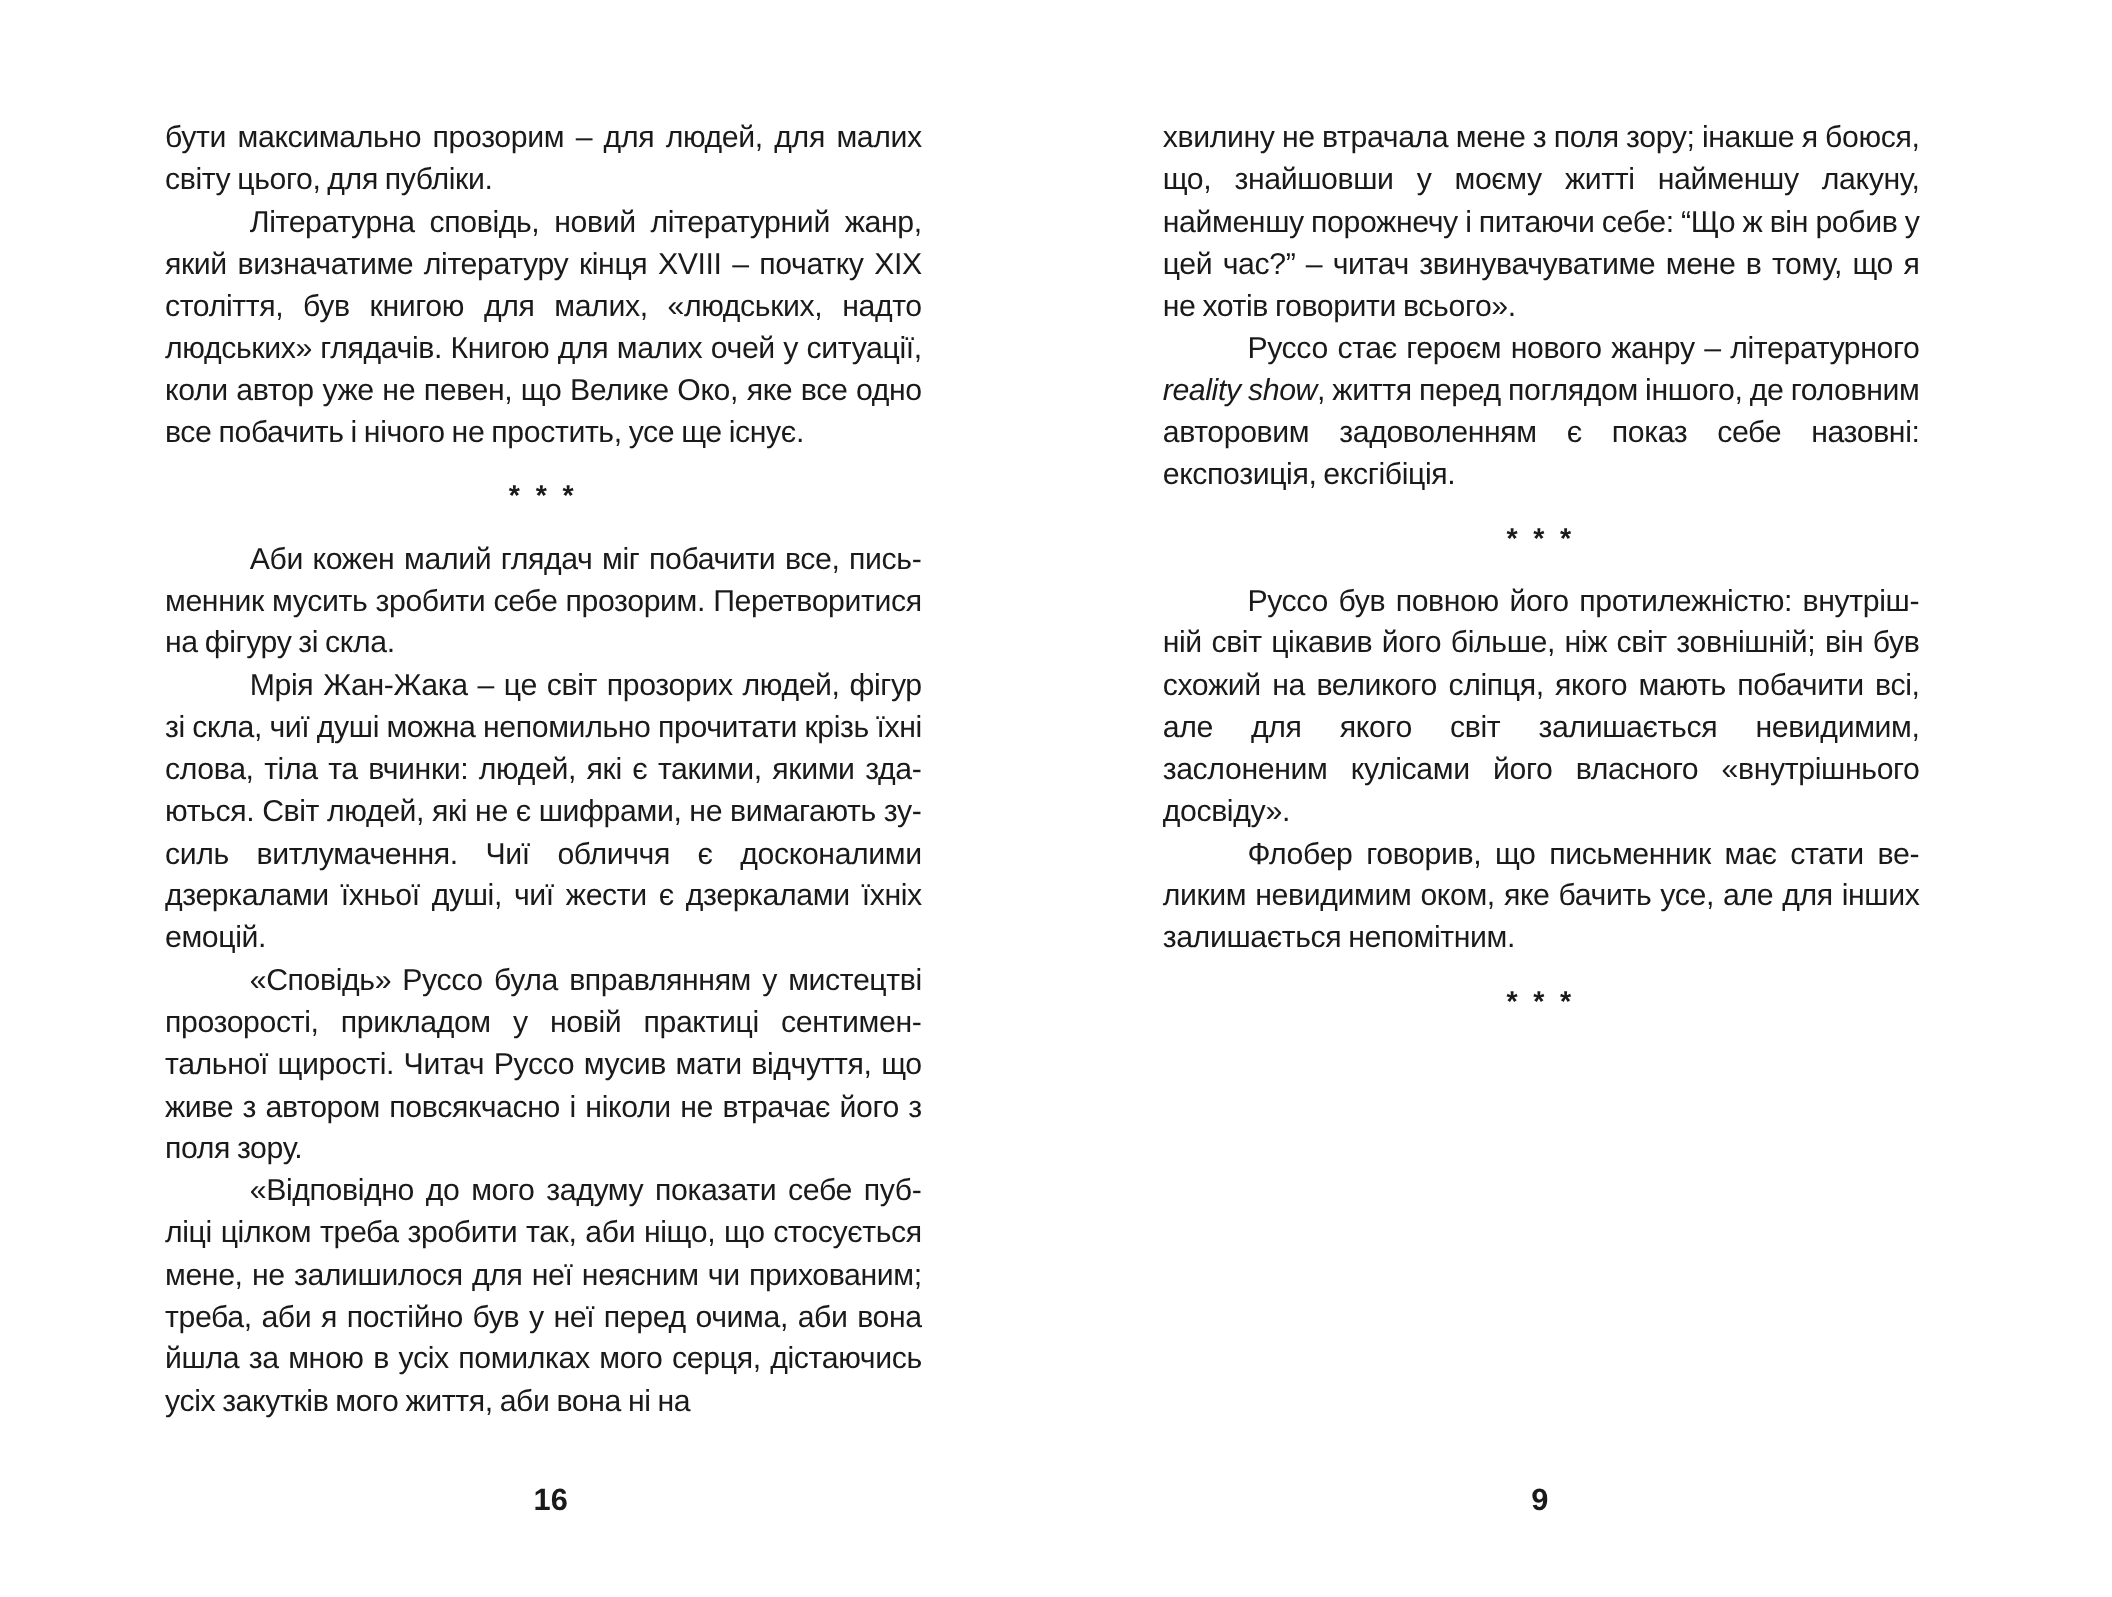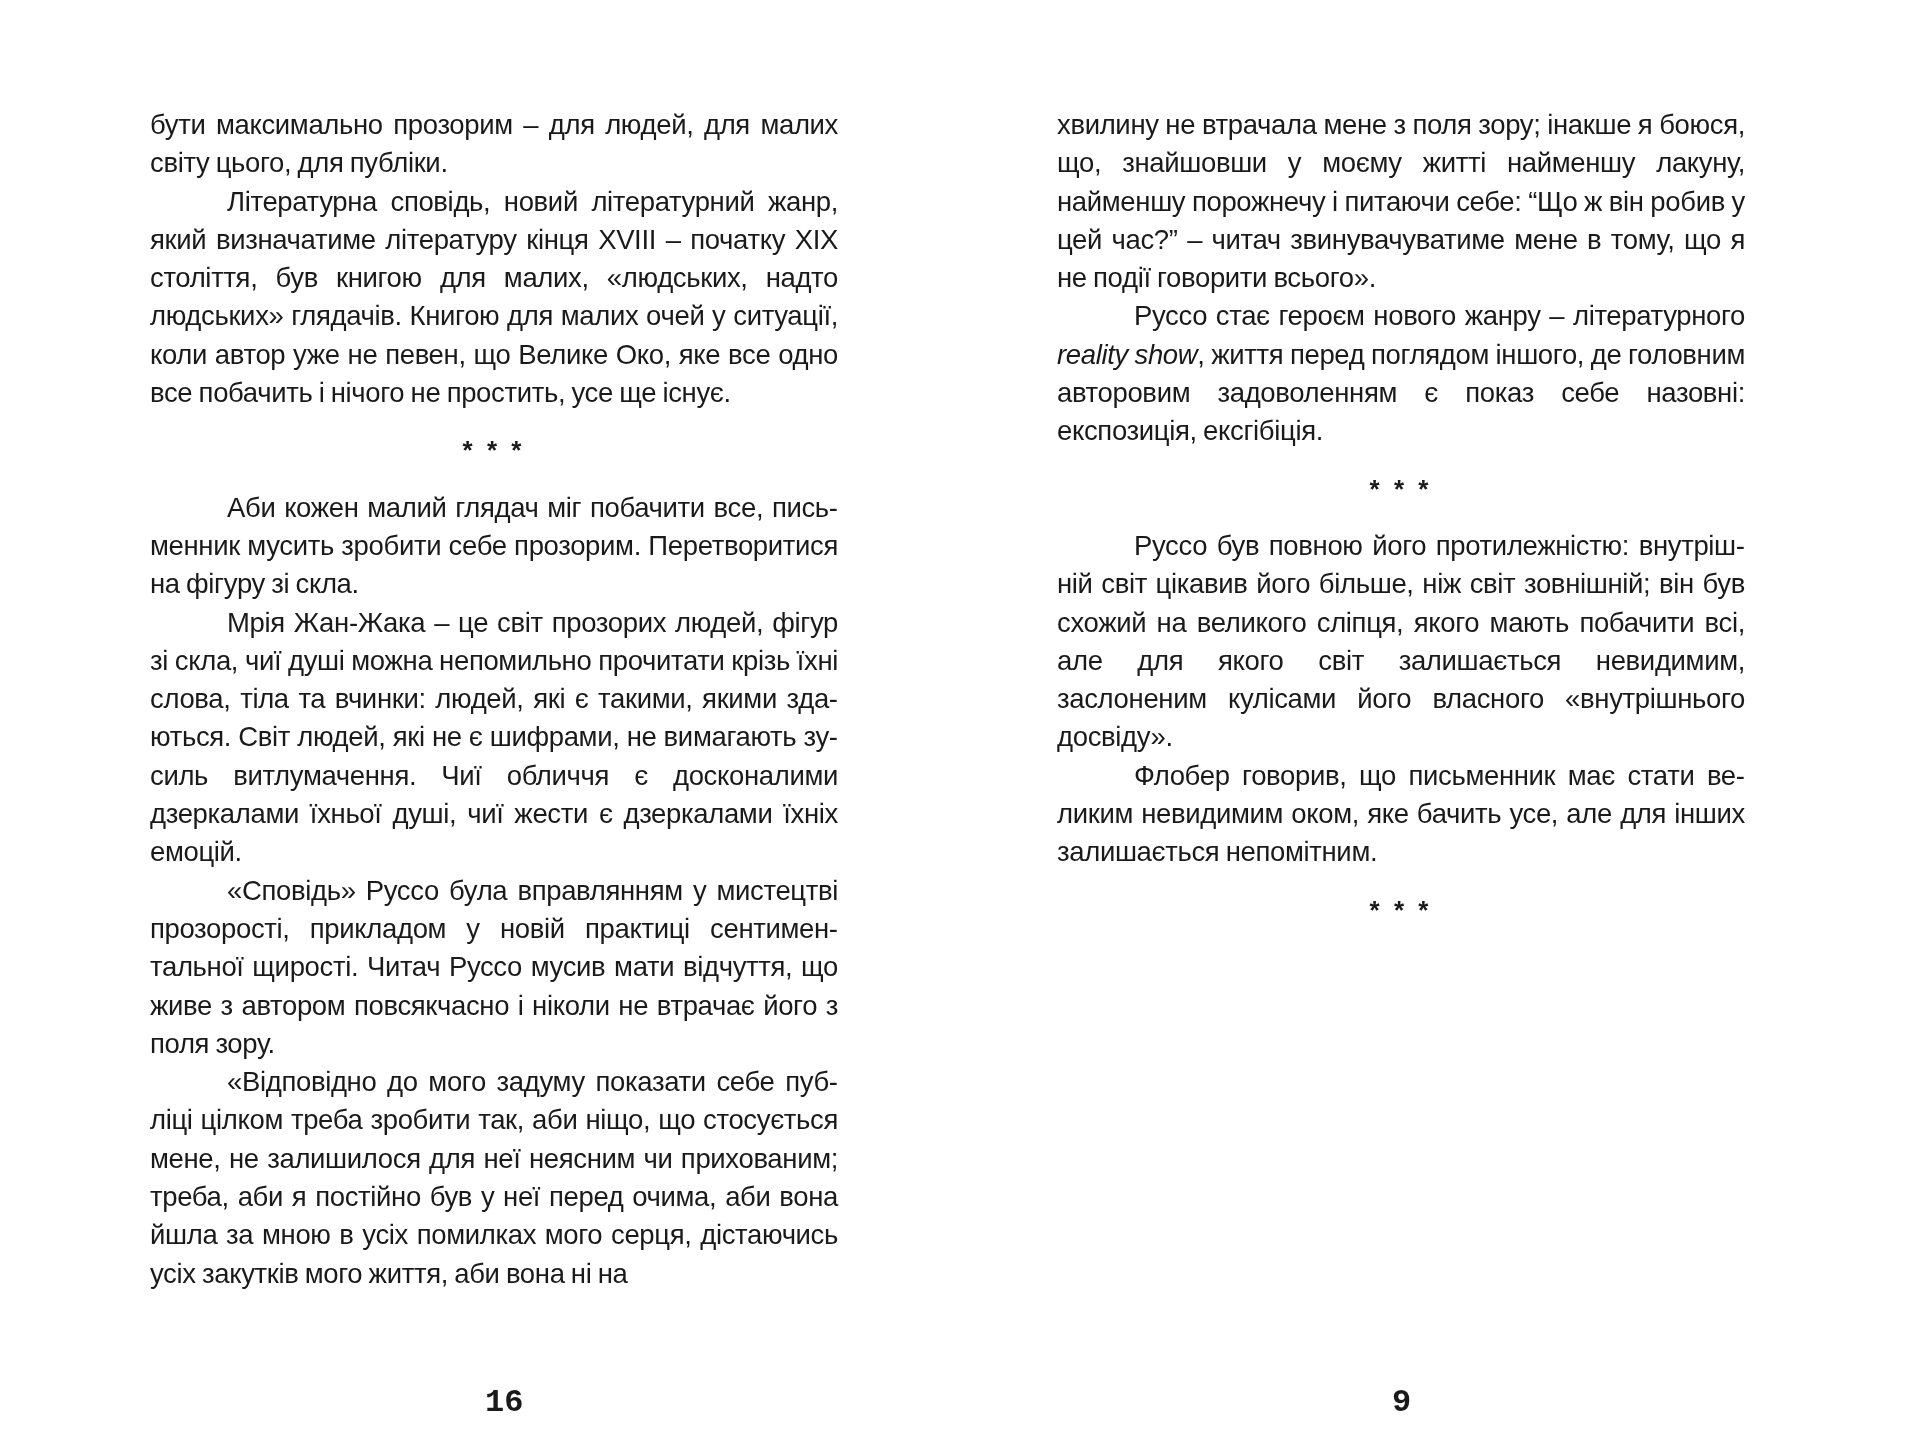--- a/index.html
+++ b/index.html
@@ -48,24 +48,23 @@
       font-size: 26px;
       line-height: 38.3px;
       letter-spacing: 4px;
       margin: 19px 0 19px 0;
       font-weight: bold;
     }
     em { font-style: italic; }
     .page-number {
       position: absolute;
       top: 1348px;
-      font-family: Liberation Mono, monospace;
+      font-family: Liberation Sans, sans-serif;
       font-weight: bold;
-      font-size: 32px;
-      margin-top: 36px;
+      font-size: 28px;
     }
     .page-number.left { left: 485px; }
     .page-number.right { left: 1392px; }
   </style>
 </head>
 <body>
 
 <div class="spread">
 
   <div class="page left">
@@ -76,21 +75,21 @@
       <p>Аби кожен малий глядач міг побачити все, пись­менник мусить зробити себе прозорим. Перетворити­ся на фігуру зі скла.</p>
       <p>Мрія Жан-Жака – це світ прозорих людей, фігур зі скла, чиї душі можна непомильно прочитати крізь їхні слова, тіла та вчинки: людей, які є такими, якими зда­ються. Світ людей, які не є шифрами, не вимагають зу­силь витлумачення. Чиї обличчя є досконалими дзерка­лами їхньої душі, чиї жести є дзеркалами їхніх емоцій.</p>
       <p>«Сповідь» Руссо була вправлянням у мистецтві прозорості, прикладом у новій практиці сентимен­тальної щирості. Читач Руссо мусив мати відчуття, що живе з автором повсякчасно і ніколи не втрачає його з поля зору.</p>
       <p>«Відповідно до мого задуму показати себе пуб­ліці цілком треба зробити так, аби ніщо, що стосуєть­ся мене, не залишилося для неї неясним чи прихо­ваним; треба, аби я постійно був у неї перед очима, аби вона йшла за мною в усіх помилках мого серця, дістаючись усіх закутків мого життя, аби вона ні на</p>
     </div>
   </div>
   <div class="page-number left">16</div>
 
   <div class="page right">
     <div class="body-text">
-      <p class="cont">хвилину не втрачала мене з поля зору; інакше я боюся, що, знайшовши у моєму житті найменшу лакуну, найменшу порожнечу і питаючи себе: “Що ж він робив у цей час?” – читач звинувачуватиме мене в тому, що я не події говорити всього».</p>
+      <p class="cont">хвилину не втрачала мене з поля зору; інакше я боюся, що, знайшовши у моєму житті найменшу лакуну, найменшу порожнечу і питаючи себе: “Що ж він робив у цей час?” – читач звинувачуватиме мене в тому, що я не хотів говорити всього».</p>
       <p><span>Руссо стає героєм нового жанру – літератур­ного </span><em>reality show</em><span>, життя перед поглядом іншого, де головним авторовим задоволенням є показ себе на­зовні: експозиція, ексгібіція.</span></p>
       <div class="separator">* * *</div>
       <p>Руссо був повною його протилежністю: внутріш­ній світ цікавив його більше, ніж світ зовнішній; він був схожий на великого сліпця, якого мають поба­чити всі, але для якого світ залишається невидимим, заслоненим кулісами його власного «внутрішнього досвіду».</p>
       <p>Флобер говорив, що письменник має стати ве­ликим невидимим оком, яке бачить усе, але для ін­ших залишається непомітним.</p>
       <div class="separator">* * *</div>
     </div>
   </div>
   <div class="page-number right">9</div>
 
 </div>

